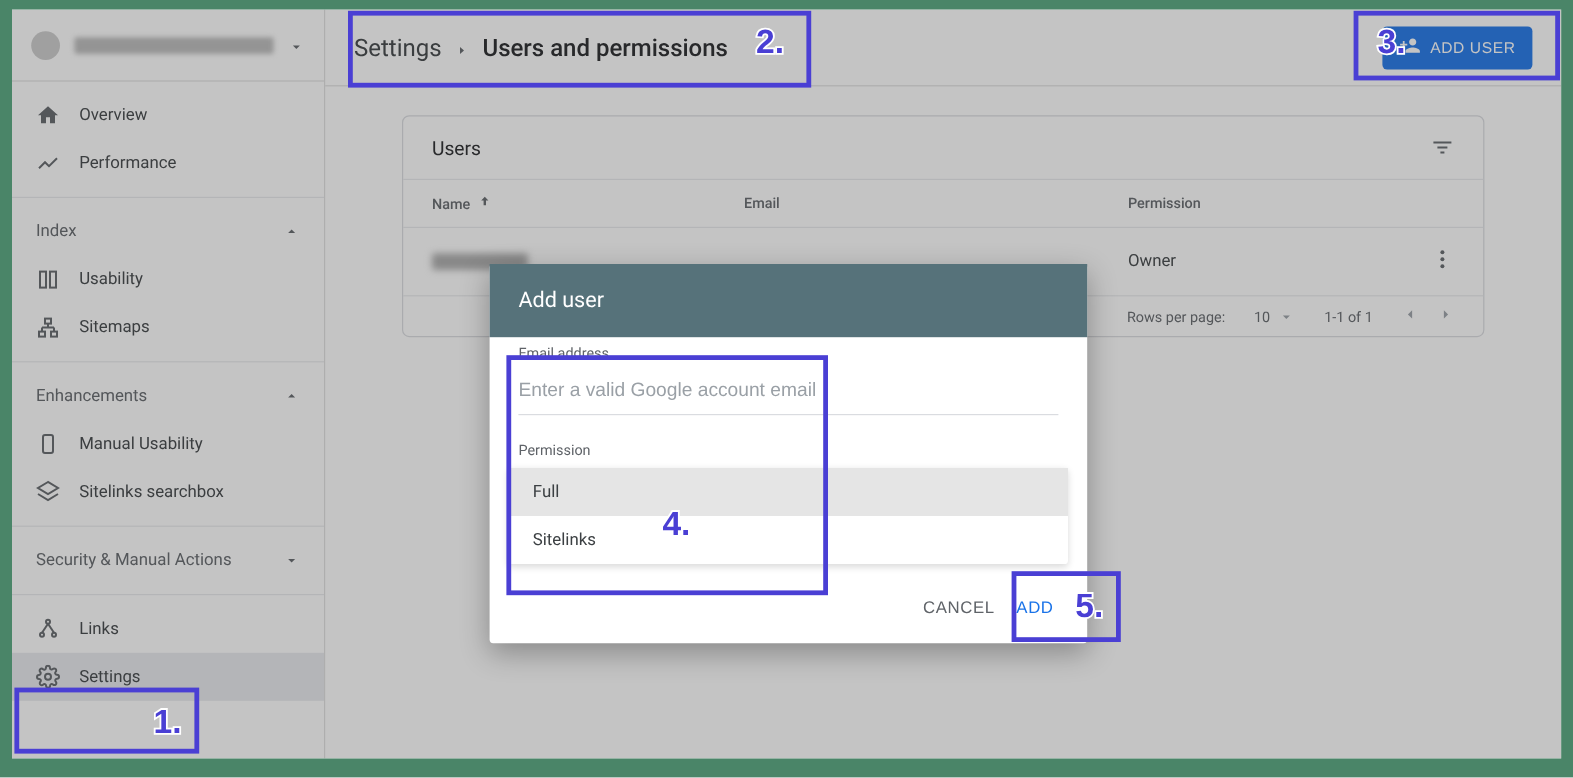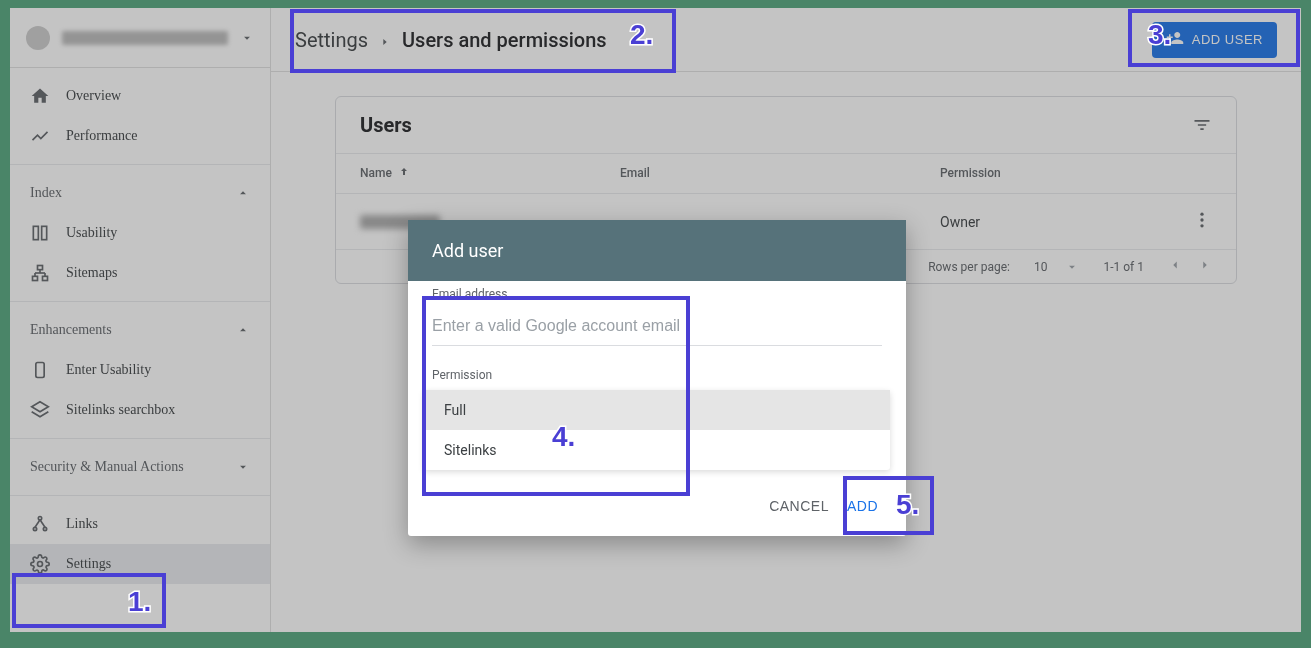--- a/index.html
+++ b/index.html
@@ -28,21 +28,20 @@
       pointer-events: none;
     }
 
     
     .sidebar {
       position: absolute;
       left: 10px; top: 8px; bottom: 16px;
       width: 260px;
       background: #fff;
       overflow-y: auto;
-      font-family: Liberation Serif, serif;
     }
     .property-selector {
       display: flex;
       align-items: center;
       height: 60px;
       padding: 0 16px;
       border-bottom: 1px solid #e0e0e0;
       gap: 12px;
     }
     .property-avatar {
@@ -135,32 +134,32 @@
       background: #fff;
       border: 1px solid #dadce0;
       border-radius: 6px;
     }
     .card-header {
       display: flex;
       justify-content: space-between;
       align-items: center;
       padding: 16px 24px;
     }
-    .card-title { font-size: 20px; color: #202124; font-weight: bold; }
+    .card-title { font-size: 16px; color: #202124; }
     .filter-icon { width: 20px; height: 20px; color: #5f6368; }
     .table-head {
       display: flex;
       padding: 12px 24px;
       font-size: 12px;
       color: #5f6368;
       font-weight: 500;
       border-bottom: 1px solid #e8eaed;
       border-top: 1px solid #e8eaed;
     }
-    .col-name { width: 260px; display: flex; align-items: flex-start; gap: 6px; }
+    .col-name { width: 260px; display: flex; align-items: center; gap: 6px; }
     .sort-icon svg { width: 12px; height: 12px; }
     .col-email { width: 320px; }
     .col-perm { flex: 1; }
     .table-row {
       display: flex;
       padding: 16px 24px;
       font-size: 14px;
       color: #3c4043;
       align-items: center;
       border-bottom: 1px solid #e8eaed;
@@ -175,21 +174,21 @@
     .row-menu { width: 20px; color: #5f6368; }
     .table-footer {
       display: flex;
       justify-content: flex-end;
       align-items: center;
       padding: 8px 24px;
       gap: 24px;
       font-size: 12px;
       color: #5f6368;
     }
-    .rpp-select { display: flex; gap: 18px; }
+    .rpp-select { display: flex; gap: 7px; }
     .nav-arrows { display: flex; gap: 16px; }
     .nav-arrows svg { width: 14px; height: 14px; color: #9aa0a6; }
 
     
     .dialog {
       position: absolute;
       left: 408px; top: 220px;
       width: 498px;
       background: #fff;
       border-radius: 3px;
@@ -350,21 +349,21 @@
             <path d="M7 14l5-5 5 5z"></path>
           </svg>
       </span>
     </div>
     <div class="sidebar-item">
       <span class="sidebar-icon">
         <svg viewBox="0 0 24 24" fill="none" stroke="currentColor" stroke-width="2">
             <rect x="7" y="3" width="10" height="18" rx="2"></rect>
           </svg>
       </span>
-      <span>Enter Usability</span>
+      <span>Manual Usability</span>
     </div>
     <div class="sidebar-item">
       <span class="sidebar-icon">
         <svg viewBox="0 0 24 24" fill="none" stroke="currentColor" stroke-width="2">
             <polygon points="12 2 2 8 12 14 22 8 12 2"></polygon>
             <polyline points="2 14 12 20 22 14"></polyline>
           </svg>
       </span>
       <span>Sitelinks searchbox</span>
     </div>

